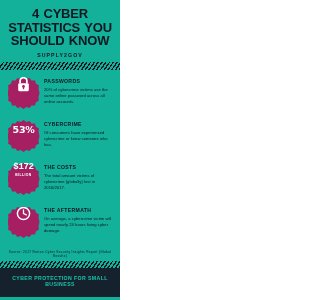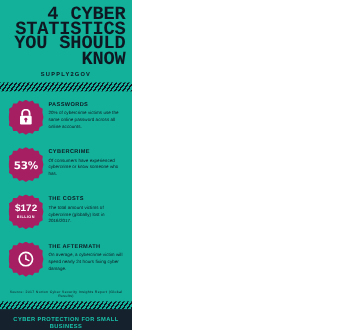--- a/index.html
+++ b/index.html
@@ -21,30 +21,29 @@
     background: #13b09a;
     overflow: hidden;
   }
 
   
   .header {
     padding: 7px 6px 4px 6px;
     text-align: center;
   }
   .header-title {
-    font-family: Liberation Mono, monospace;
-    font-weight: bold;
-    font-size: 17px;
+    font-family: Liberation Sans, sans-serif;
+    font-weight: bold;
+    font-size: 13px;
     line-height: 13.5px;
     letter-spacing: -0.2px;
     color: #0f1822;
     text-transform: uppercase;
     margin: 0;
     word-spacing: 1px;
-    text-align: right;
   }
   .header-sub {
     font-family: "Liberation Sans", sans-serif;
     font-weight: bold;
     font-size: 5.2px;
     letter-spacing: 1.1px;
     color: #0f1822;
     text-transform: uppercase;
     margin-top: 4px;
   }
@@ -80,21 +79,20 @@
     justify-content: center;
     padding-top: 2px;
   }
 
   
   .badge {
     position: relative;
     width: 32px;
     height: 32px;
     display: flex;
-    align-items: center;
     justify-content: center;
   }
   .badge .burst {
     position: absolute;
     inset: 0;
     background: #a61f63;
     clip-path: polygon(
       50% 0%, 59% 6%, 69% 3%, 75% 11%, 86% 11%, 89% 21%,
       98% 26%, 97% 37%, 100% 50%, 97% 63%, 98% 74%, 89% 79%,
       86% 89%, 75% 89%, 69% 97%, 59% 94%, 50% 100%, 41% 94%,

